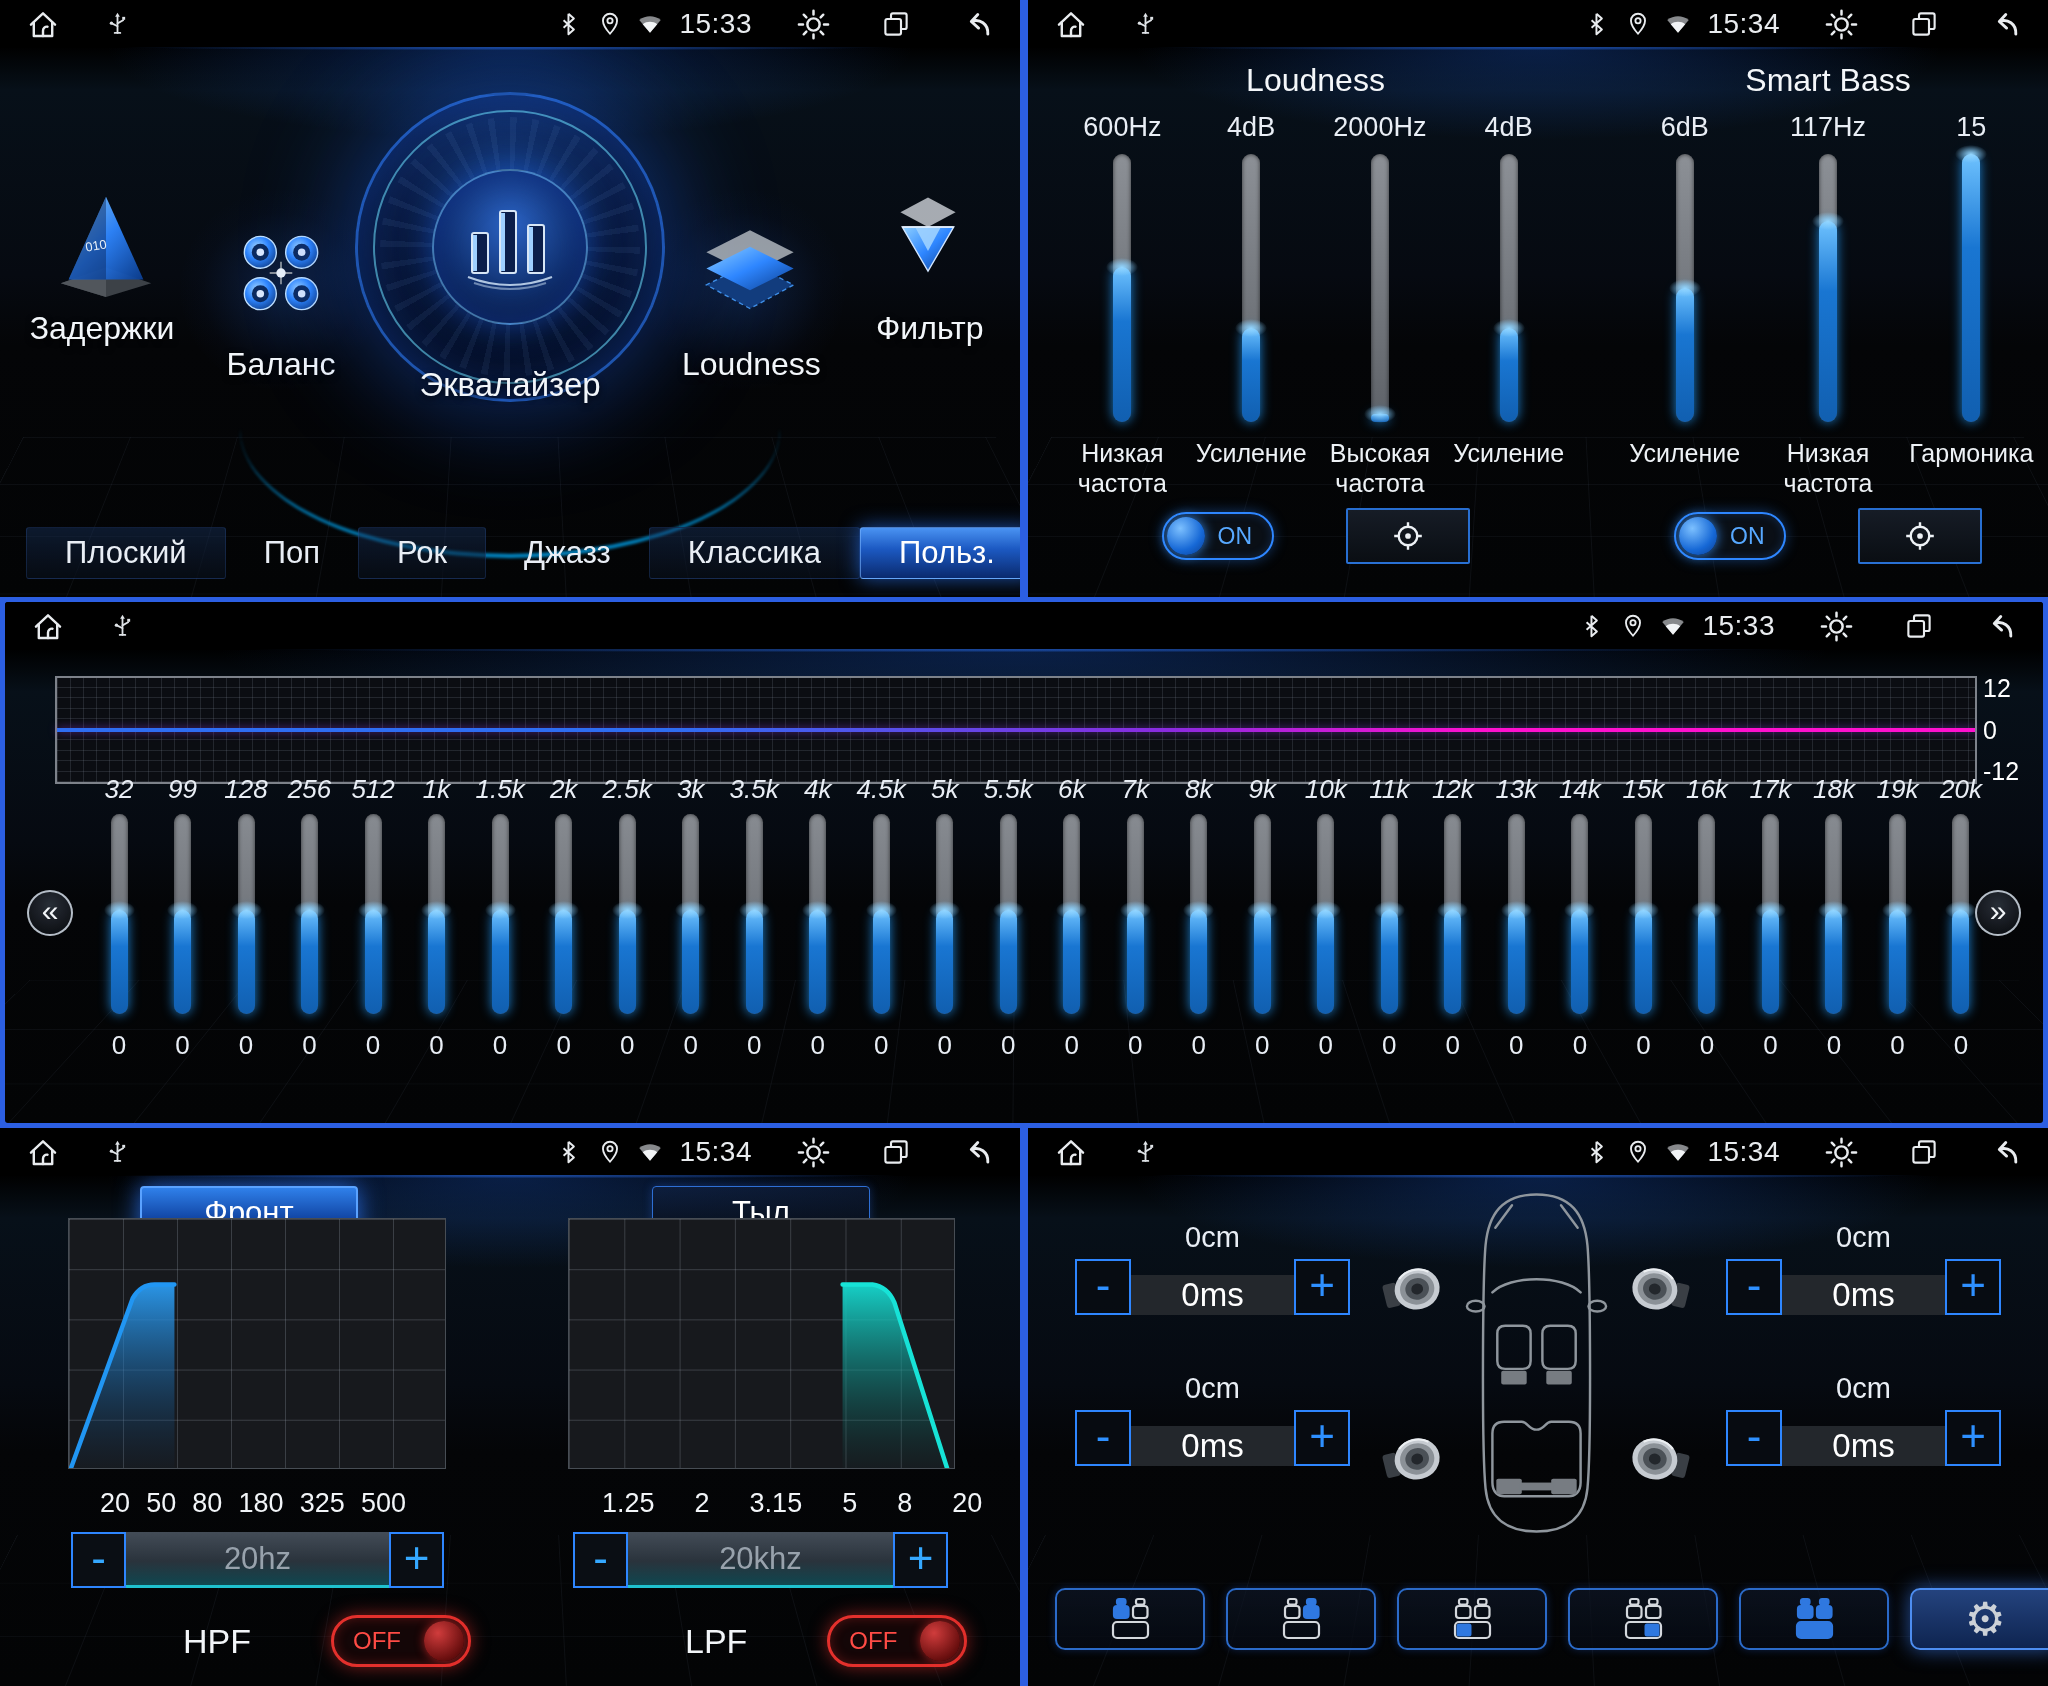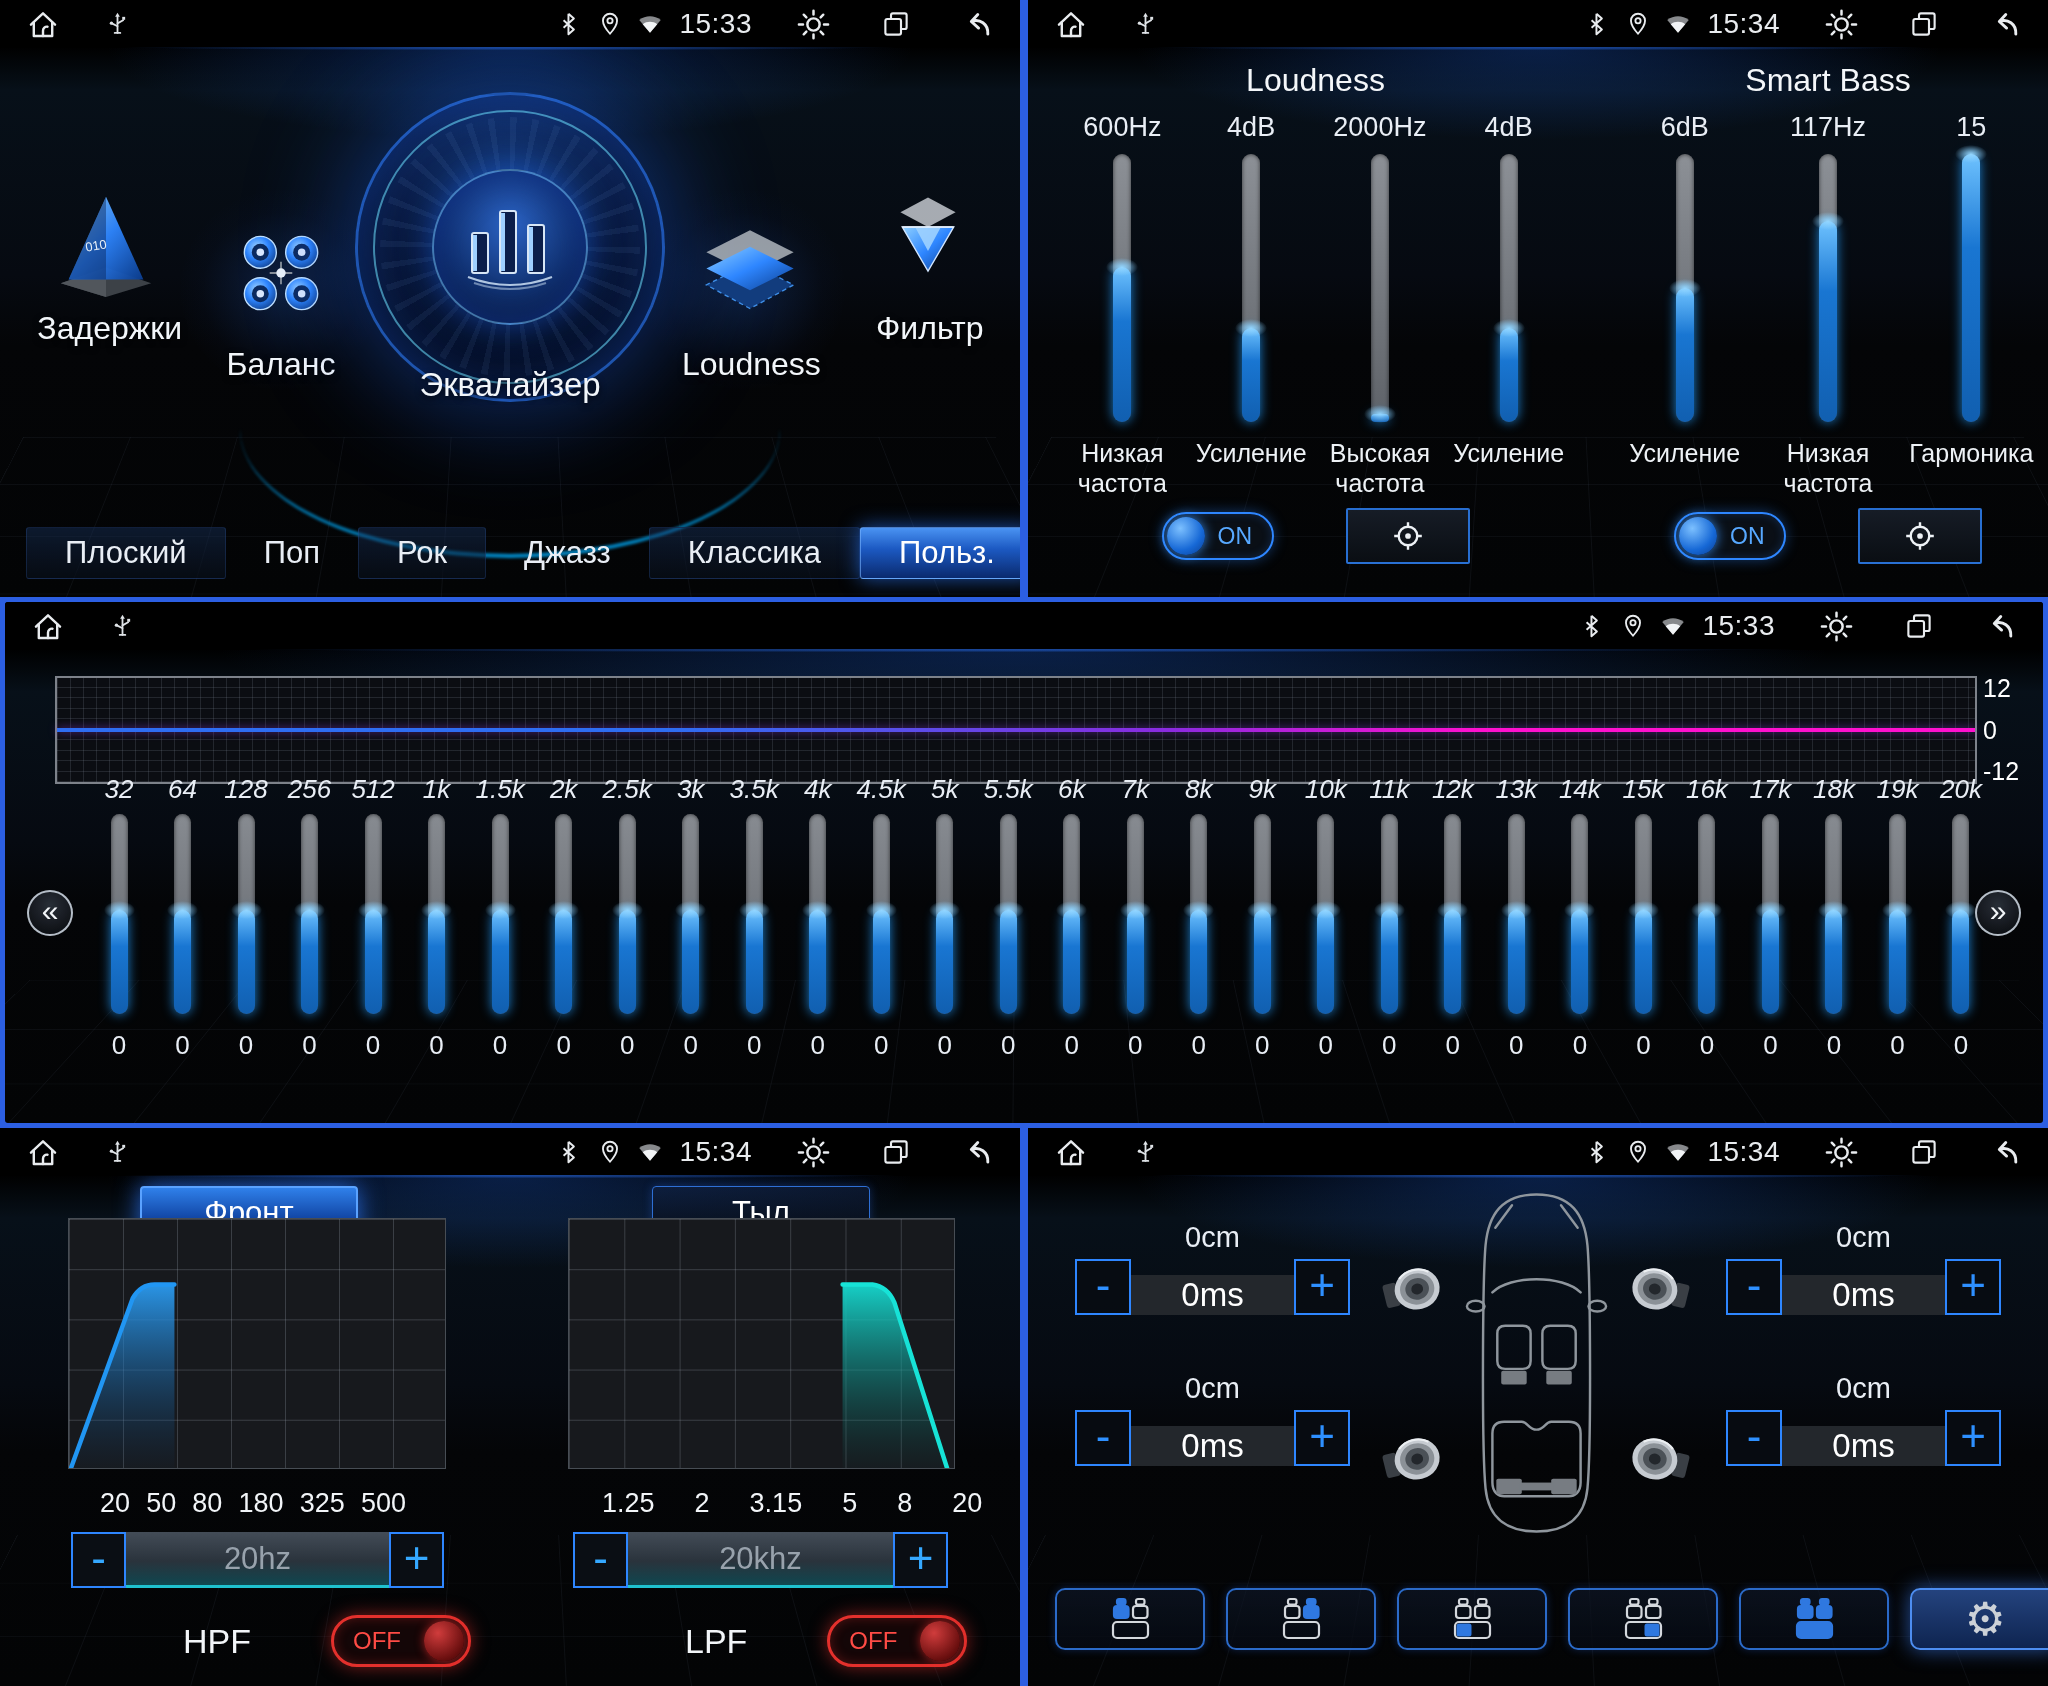--- a/index.html
+++ b/index.html
@@ -274,21 +274,21 @@
     <div class="halo" style="left:180px;top:190px;width:200px;height:200px;"></div>
     <div class="halo" style="left:645px;top:190px;width:200px;height:200px;"></div>
 
     <svg style="position:absolute;left:47px;top:188px;width:118px;height:112px;" viewBox="0 0 120 112">
       <polygon points="60,80 14,96 60,110 106,96" fill="#3c4147"></polygon>
       <polygon points="60,80 14,96 60,110" fill="#51565c"></polygon>
       <polygon points="60,8 98,92 22,92" fill="url(#gblue)" opacity=".95"></polygon>
       <polygon points="60,8 60,92 22,92" fill="rgba(8,36,86,.45)"></polygon>
       <text x="40" y="64" font-size="13" fill="#e8f0f8" transform="rotate(-10 40 64)">010</text>
     </svg>
-    <div class="mi-label" style="left:22px;top:310px;width:160px;text-align:right;">Задержки</div>
+    <div class="mi-label" style="left:22px;top:310px;width:160px;">Задержки</div>
 
     <svg style="position:absolute;left:234px;top:226px;width:94px;height:94px;" viewBox="0 0 100 100">
       <g>
           <circle cx="28" cy="28" r="17" fill="url(#gspk)" stroke="#bfe0ff" stroke-width="1.5"></circle>
           <circle cx="28" cy="28" r="9" fill="#0c2a5e"></circle>
           <circle cx="28" cy="28" r="4" fill="#dbe9ff"></circle>
         </g>
       <g>
           <circle cx="72" cy="28" r="17" fill="url(#gspk)" stroke="#bfe0ff" stroke-width="1.5"></circle>
           <circle cx="72" cy="28" r="9" fill="#0c2a5e"></circle>
@@ -514,21 +514,21 @@
 
     <div class="eqbands" id="eq-bands">
         <div class="band">
           <div class="bfreq">32</div>
      <div class="btrack">
        <div class="vfill" style="height:52%"></div>
      </div>
      <div class="bgain">0</div>
         </div>
         <div class="band">
-          <div class="bfreq">64</div>
+          <div class="bfreq">99</div>
      <div class="btrack">
        <div class="vfill" style="height:52%"></div>
      </div>
      <div class="bgain">0</div>
         </div>
         <div class="band">
           <div class="bfreq">128</div>
      <div class="btrack">
        <div class="vfill" style="height:52%"></div>
      </div>

